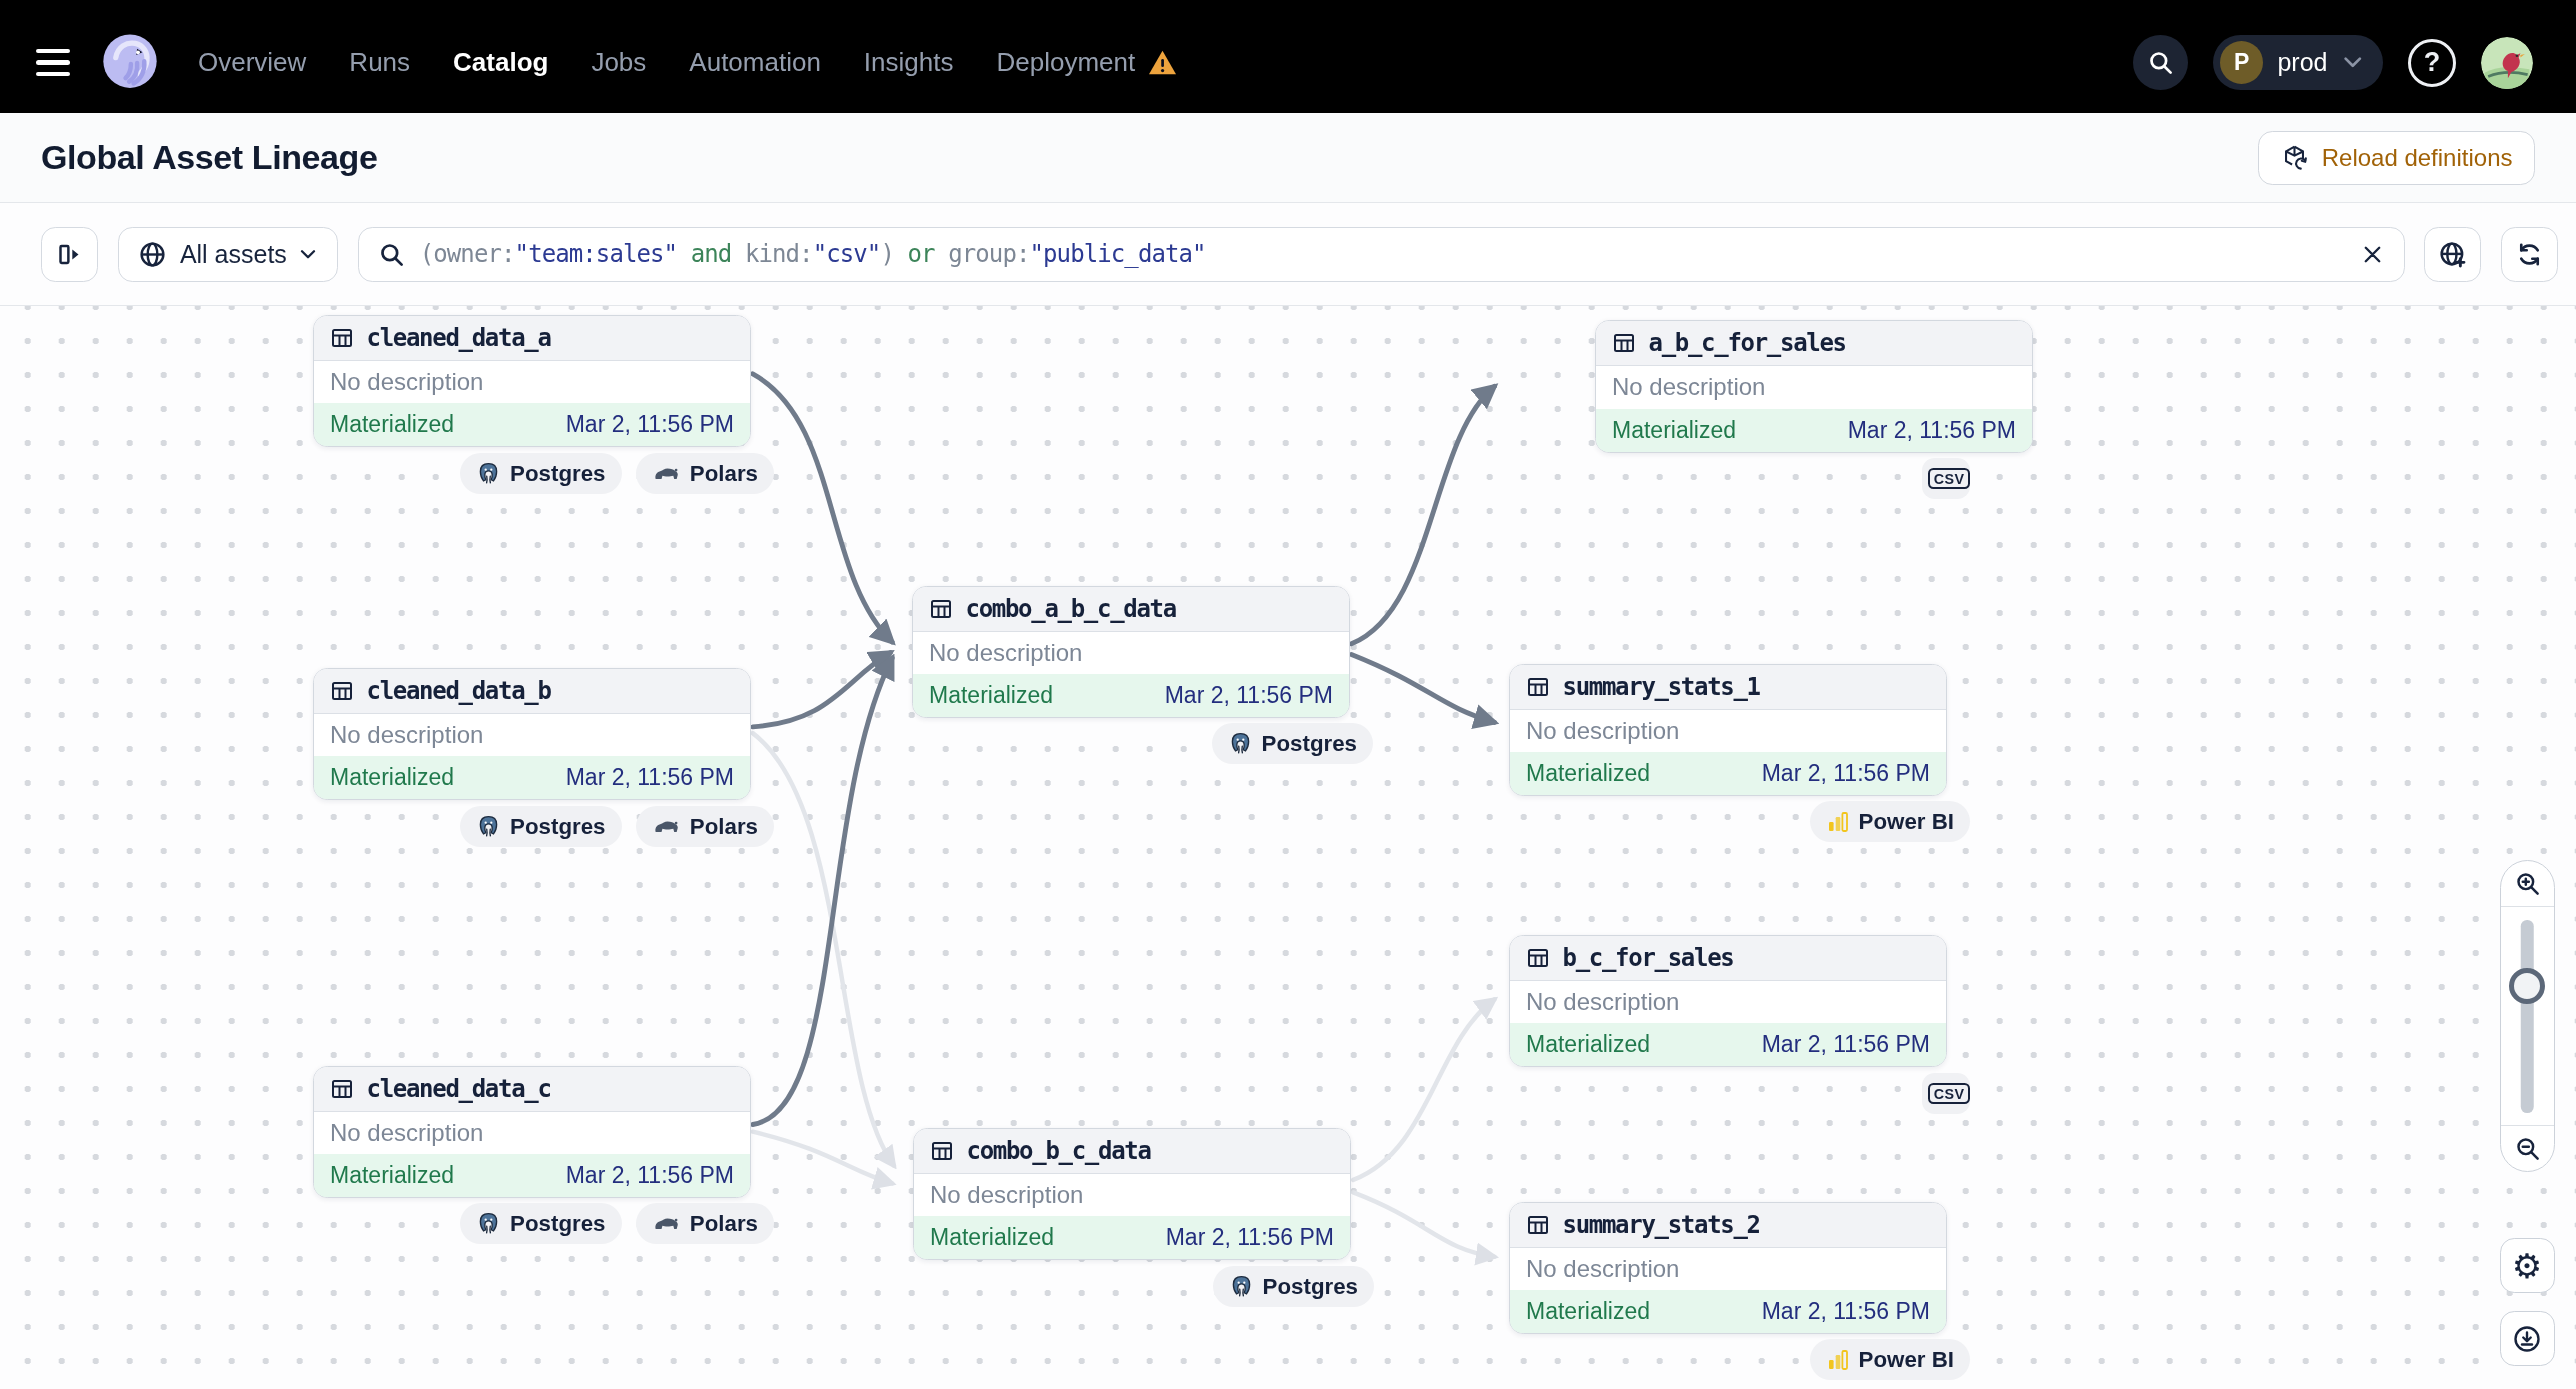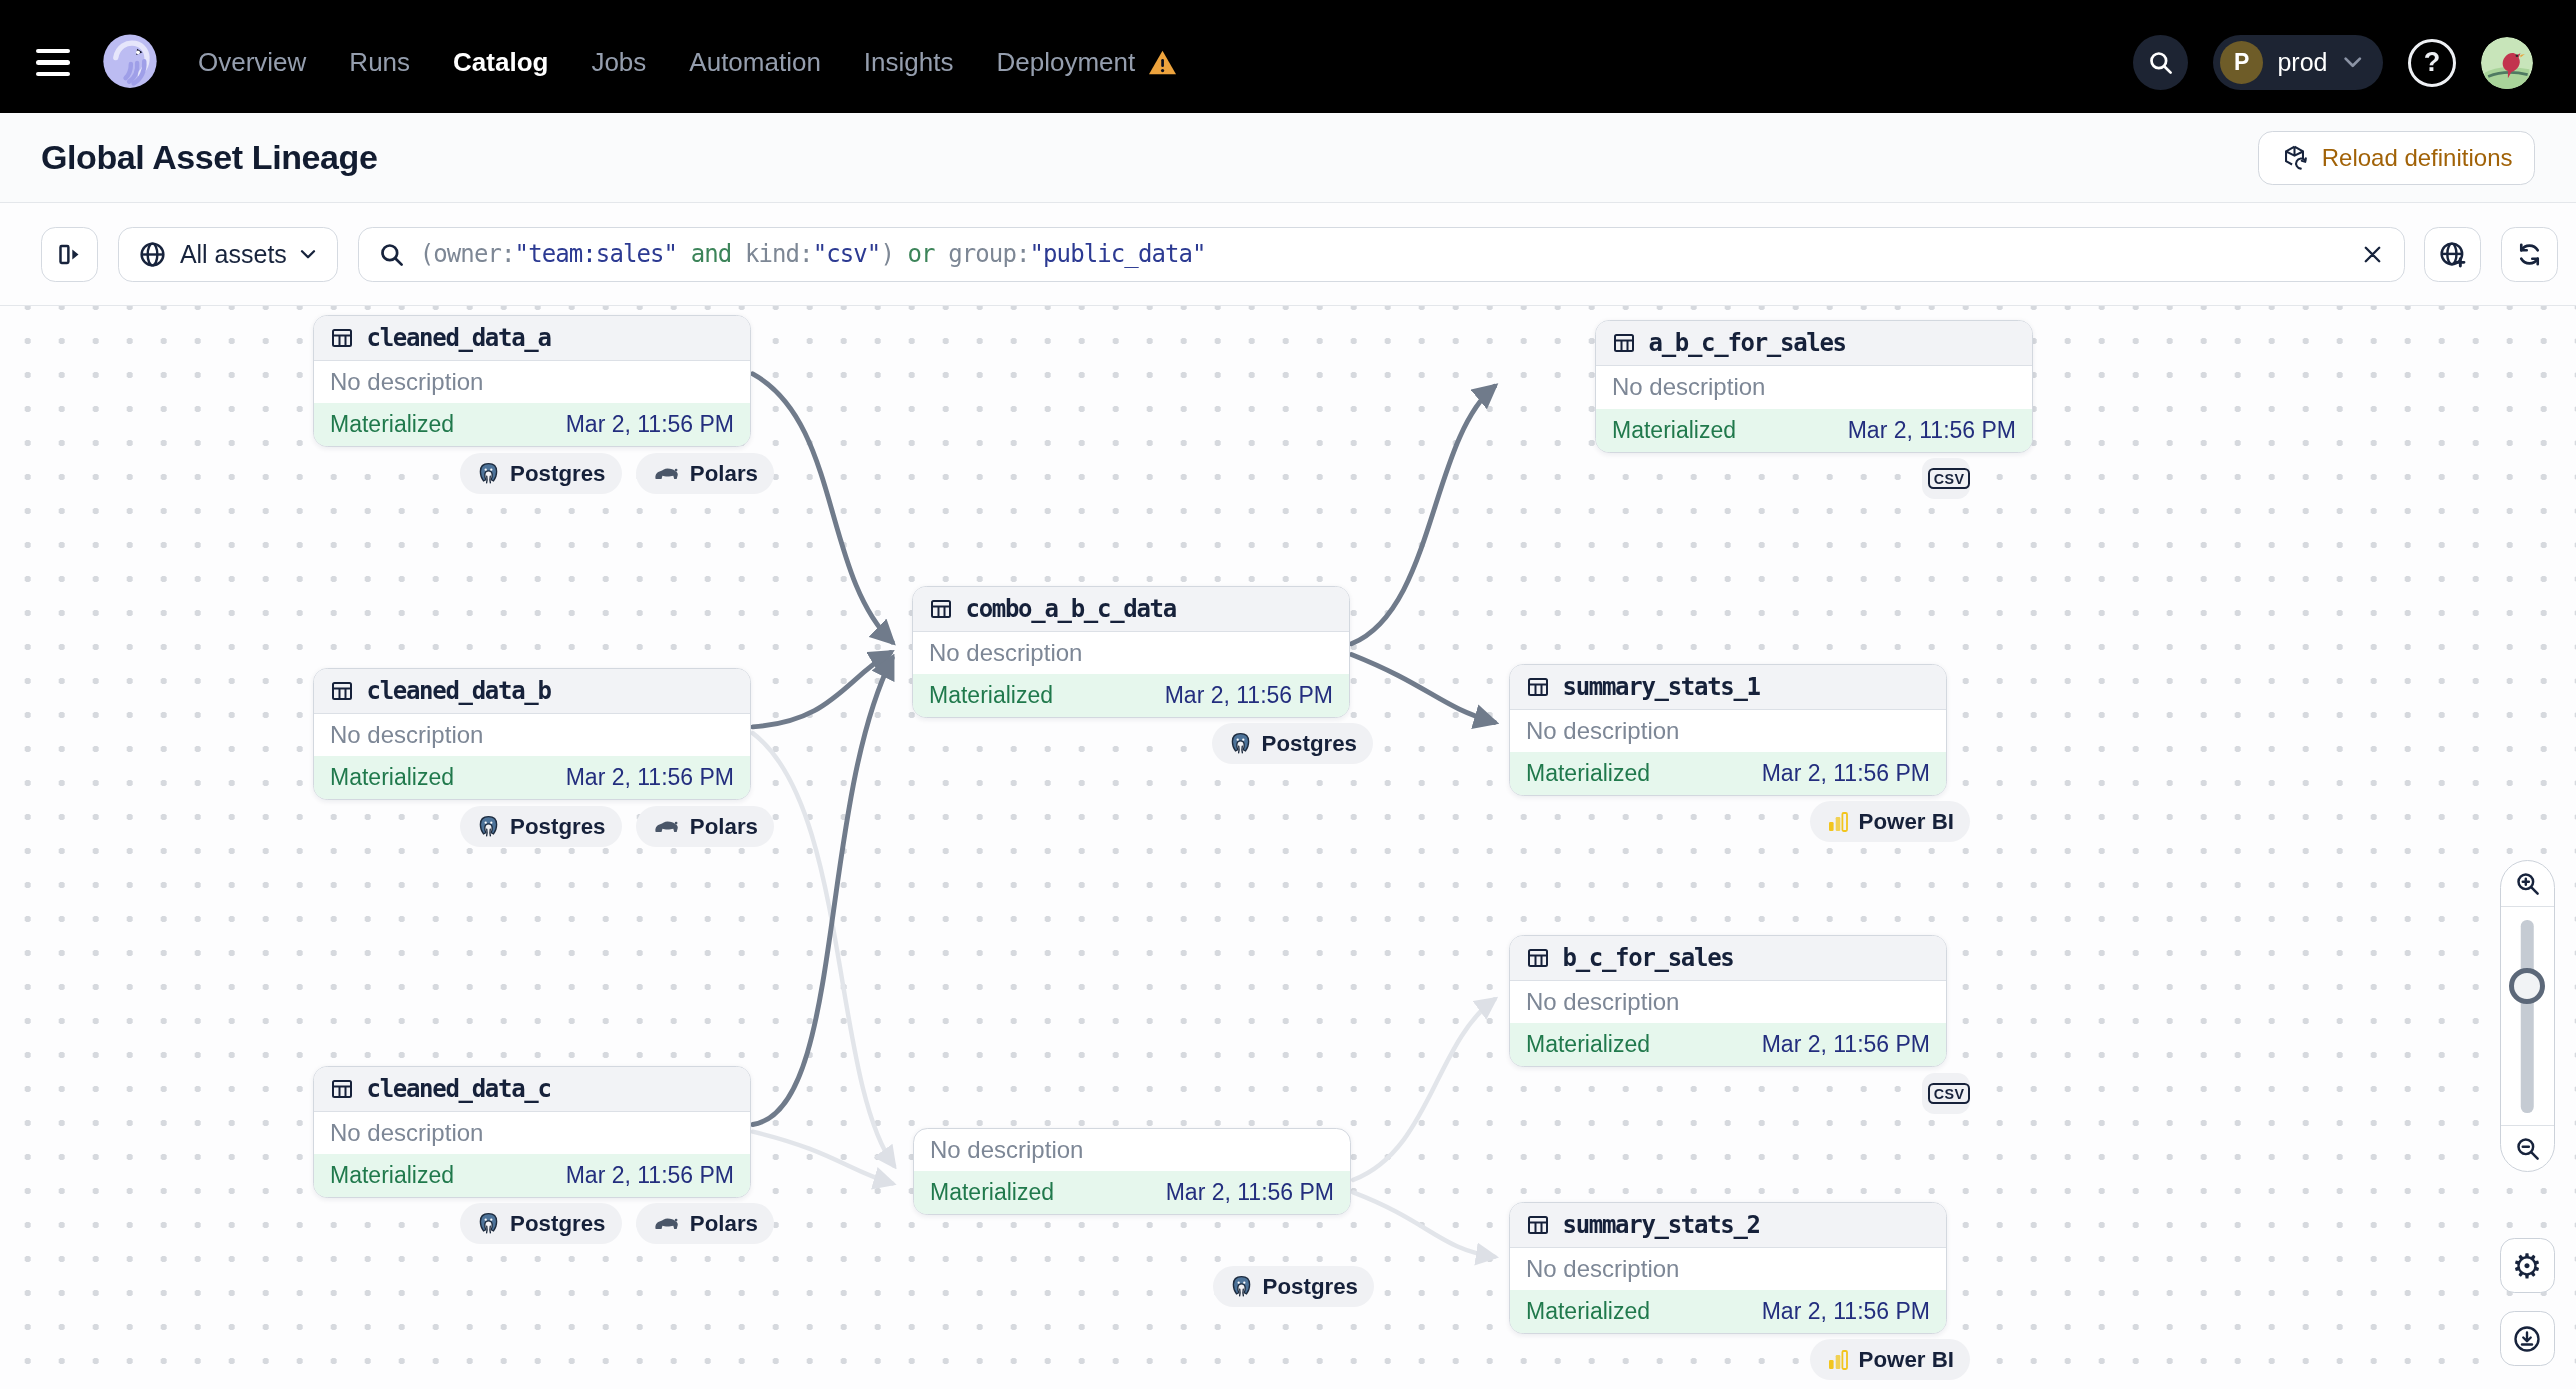--- a/index.html
+++ b/index.html
@@ -346,20 +346,27 @@
           <path d="M12 2.5 c5 0 7.8 3 7.8 7.5 0 4-1.5 7-3 9 l-2.2-1 c.8-1.6 1.1-3.2.9-5.2 -.3-2.6-1.8-3.3-3.5-3.3 s-3.2.7-3.5 3.3 c-.2 2 .1 3.6.9 5.2 l-2.2 1 c-1.5-2-3-5-3-9 0-4.5 2.8-7.5 7.8-7.5 z" fill="#4d7399" stroke="#1d2b3e" stroke-width="1.3"></path>
           <circle cx="9.3" cy="8.3" r="1.1" fill="#fff"></circle>
           <circle cx="14.7" cy="8.3" r="1.1" fill="#fff"></circle>
           <path d="M10.3 14.5 c.4 2 .4 4.4-.1 6.4 M13.7 14.5 c-.4 2-.4 4.4 .1 6.4" stroke="#1d2b3e" stroke-width="1.3" fill="none" stroke-linecap="round"></path>
         </svg>
       <span>Postgres</span>
     </span>
   </div>
 
   <div class="node" style="left:913px;top:822px">
+    <div class="node-header">
+      <svg width="24" height="24" viewBox="0 0 24 24">
+          <rect x="3" y="4" width="18" height="16" rx="1.5" fill="none" stroke="#16213a" stroke-width="2"></rect>
+          <path d="M3 9.5 h18 M9.5 9.5 V20 M15.5 9.5 V20" stroke="#16213a" stroke-width="2"></path>
+        </svg>
+      <span class="node-name">combo_b_c_data</span>
+    </div>
     <div class="node-body">No description</div>
     <div class="node-footer">
       <span class="status-ok">Materialized</span>
       <span class="ts">Mar 2, 11:56 PM</span>
     </div>
   </div>
   <div class="badges" style="left:913px;top:960px;width:461px">
     <span class="badge">
       <svg width="25" height="25" viewBox="0 0 24 24">
           <path d="M12 2.5 c5 0 7.8 3 7.8 7.5 0 4-1.5 7-3 9 l-2.2-1 c.8-1.6 1.1-3.2.9-5.2 -.3-2.6-1.8-3.3-3.5-3.3 s-3.2.7-3.5 3.3 c-.2 2 .1 3.6.9 5.2 l-2.2 1 c-1.5-2-3-5-3-9 0-4.5 2.8-7.5 7.8-7.5 z" fill="#4d7399" stroke="#1d2b3e" stroke-width="1.3"></path>

